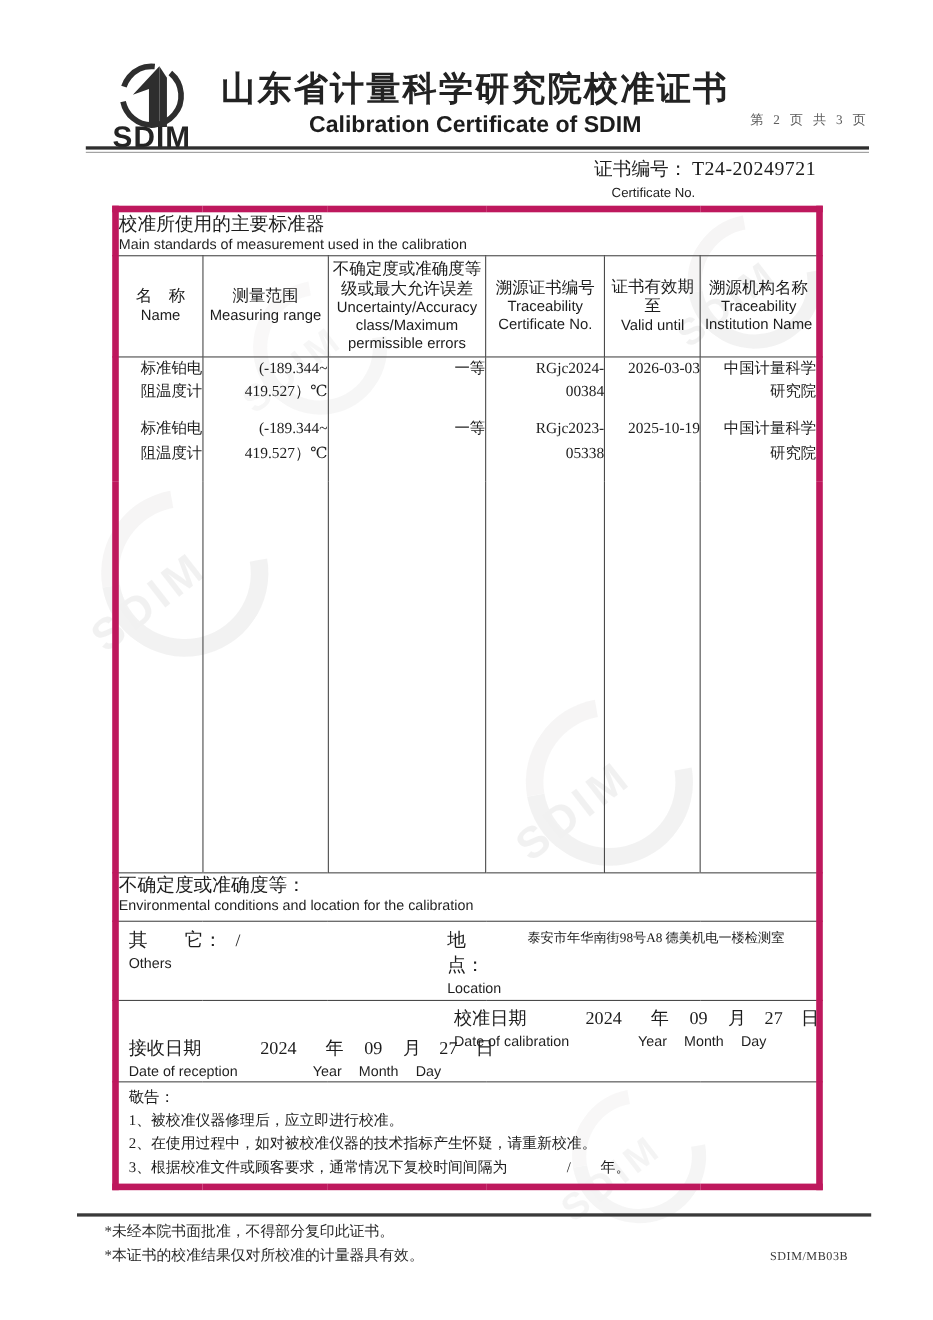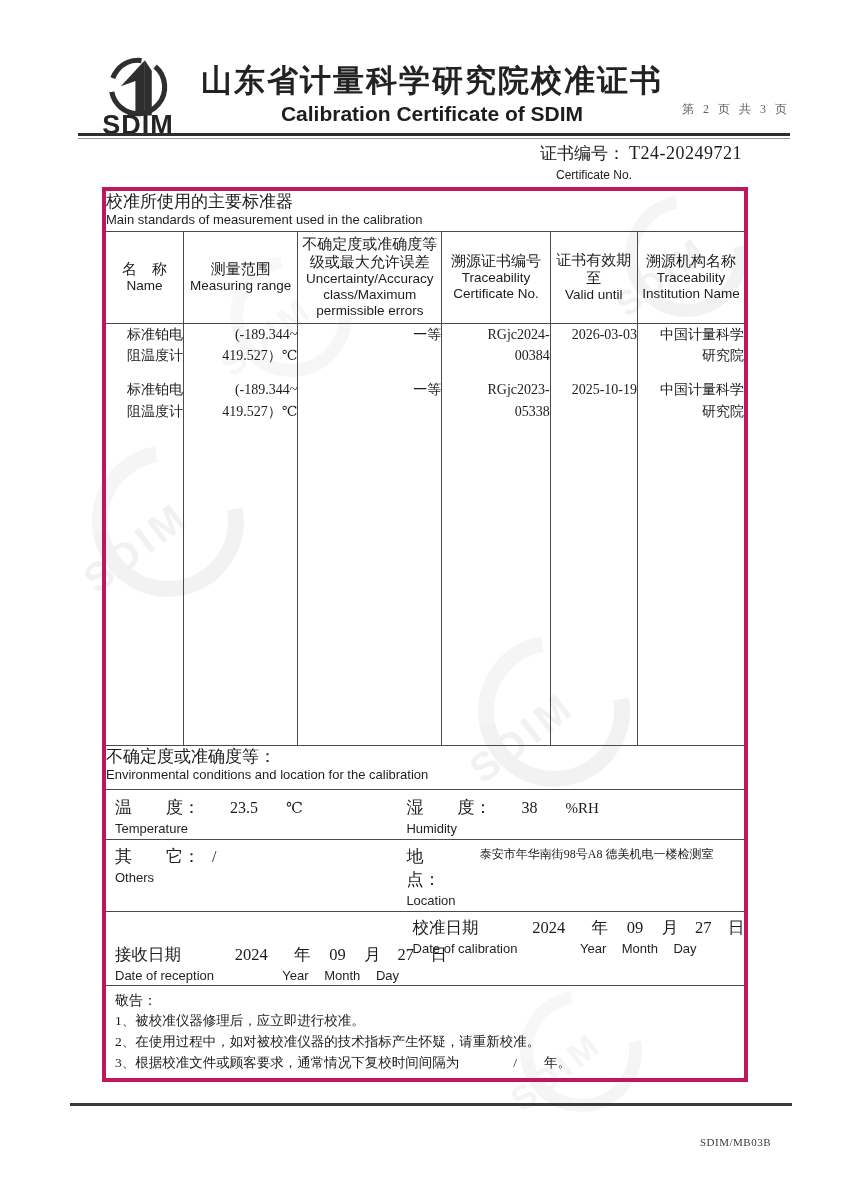--- a/index.html
+++ b/index.html
@@ -38,21 +38,21 @@
   .cert-no .lbl { font-size:17px; }
   .cert-no .val { font-size:18px; letter-spacing:.5px; }
   .cert-no-en { position:absolute; left:556px; top:168px; font-size:12px; color:#222; z-index:2; }
 
   
   .main-table-wrap { position:absolute; left:102px; top:187px; width:646px; height:895px; z-index:1; }
   table.main { width:100%; height:100%; border-collapse:collapse; table-layout:fixed;
                background:transparent; }
   table.main td, table.main th { border:1px solid #4a4a4a; padding:0; font-weight:normal;
                background:transparent; }
-  table.main { border:4px solid #be185d; }
+  table.main { border:6px solid #be185d; }
   tr.noh td { border-top:none; border-bottom:none;text-align:right; }
 
   .sec-cell { padding:4px 9px 3px; vertical-align:top; text-align:left; }
   .sec-cn { font-size:17px; line-height:1.25; }
   .sec-en { font-size:13px; color:#1f1f1f; line-height:1.25; }
 
   th.hdr { vertical-align:middle; line-height:1.2; padding:2px 2px; }
   .hdr-cn { font-size:15px; }
   .hdr-en { font-size:13.5px; }
 
@@ -250,42 +250,20 @@
             <td></td>
     </tr>
 
     <tr style="height:44px;">
       <td colspan="6" class="sec-cell">
         <div class="sec-cn">不确定度或准确度等：</div>
         <div class="sec-en en">Environmental conditions and location for the calibration</div>
       </td>
     </tr>
 
-    <tr style="height:50px;">
-      <td colspan="6">
-        <div class="env-flex">
-          <div class="half-l">
-            <div>
-              <span class="env-label-cn">温　　度：</span>
-              <span class="env-val">23.5</span>
-              <span class="env-unit">℃</span>
-            </div>
-            <div class="env-en en">Temperature</div>
-          </div>
-          <div class="half-r">
-            <div>
-              <span class="env-label-cn">湿　　度：</span>
-              <span class="env-val">38</span>
-              <span class="env-unit">%RH</span>
-            </div>
-            <div class="env-en en">Humidity</div>
-          </div>
-        </div>
-      </td>
-    </tr>
 
     <tr style="height:58px;">
       <td colspan="6">
         <div class="env-flex">
           <div class="half-l">
             <div>
               <span class="env-label-cn">其　　它：</span>
               <span class="env-val" style="margin-left:8px;">/</span>
             </div>
             <div class="env-en en">Others</div>
@@ -354,15 +332,19 @@
         </div>
       </td>
     </tr>
   </tbody>
       </table>
   </div>
 
   <div class="footer-rule">
       <div class="thick"></div>
     </div>
+  <div class="footnotes">
+    <div>*未经本院书面批准，不得部分复印此证书。</div>
+    <div>*本证书的校准结果仅对所校准的计量器具有效。</div>
+  </div>
   <div class="form-no">SDIM/MB03B</div>
 
 </div>
 
 </body></html>

